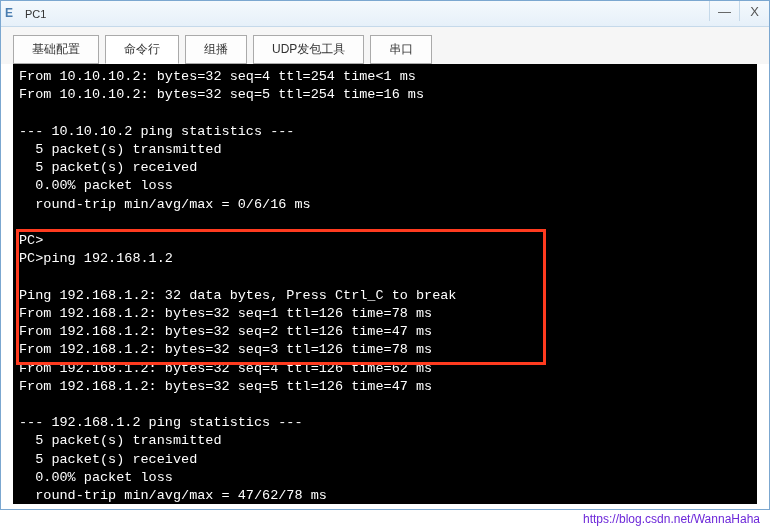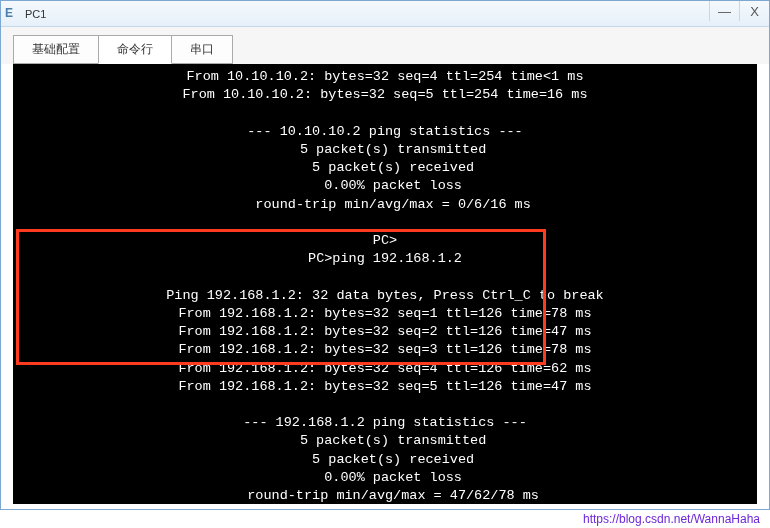--- a/index.html
+++ b/index.html
@@ -55,21 +55,21 @@
       align-items: center;
       justify-content: center;
       font-size: 13px;
       color: #555;
       border-left: 1px solid #c5d9ea;
     }
     .tabs {
       display: flex;
       background: #f6f6f6;
       padding: 8px 12px 0 12px;
-      gap: 0;
+      gap: 7px;
     }
     .tab {
       padding: 5px 18px;
       font-size: 12px;
       border: 1px solid #aaa;
       background: #fdfdfd;
       margin-right: -1px;
       cursor: pointer;
       color: #333;
     }
@@ -85,21 +85,20 @@
       color: #fff;
       font-family: "Courier New", monospace;
       font-size: 13.5px;
       line-height: 1.35;
       padding: 4px 6px;
       margin: 0 12px 0 12px;
       height: 440px;
       white-space: pre;
       overflow: hidden;
       position: relative;
-      text-align: center;
     }
     .highlight-box {
       position: absolute;
       border: 3px solid #ff3b1f;
       left: 3px;
       top: 165px;
       width: 530px;
       height: 136px;
       pointer-events: none;
     }
@@ -121,20 +120,22 @@
     <span class="titlebar-title">PC1</span>
     <div class="titlebar-buttons">
       <div class="titlebar-btn">—</div>
       <div class="titlebar-btn">X</div>
     </div>
   </div>
 
   <div class="tabs">
     <div class="tab">基础配置</div>
     <div class="tab active">命令行</div>
+    <div class="tab">组播</div>
+    <div class="tab">UDP发包工具</div>
     <div class="tab">串口</div>
   </div>
 
   <div class="terminal"><span>From 10.10.10.2: bytes=32 seq=4 ttl=254 time&lt;1 ms</span>
 <span>From 10.10.10.2: bytes=32 seq=5 ttl=254 time=16 ms</span>
 <span></span>
 <span>--- 10.10.10.2 ping statistics ---</span>
 <span>  5 packet(s) transmitted</span>
 <span>  5 packet(s) received</span>
 <span>  0.00% packet loss</span>

